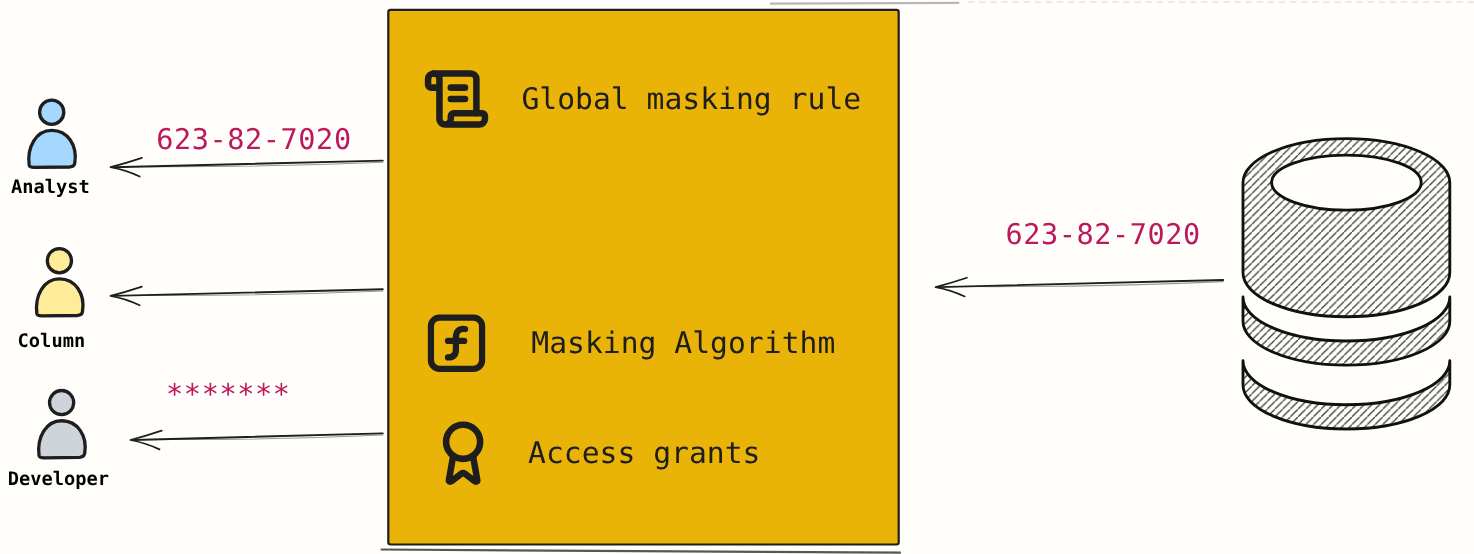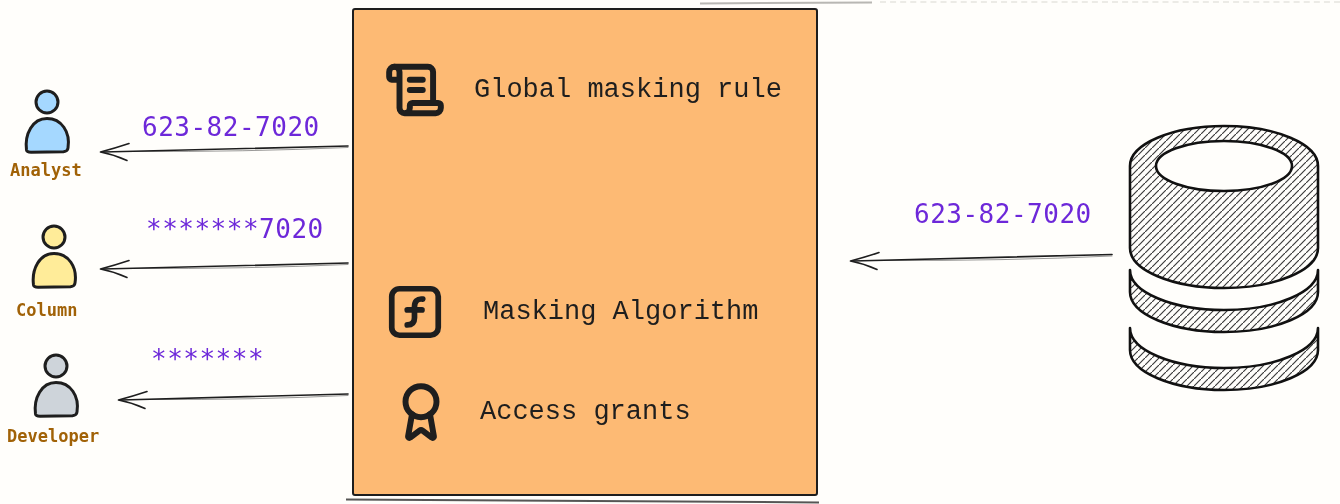--- a/index.html
+++ b/index.html
@@ -9,24 +9,24 @@
 
   
   .stroke-dark { position:absolute; left:700px; top:2px; width:172px; height:2px;
                  background:#9a9894; opacity:.7; transform:rotate(-.25deg); }
   .stroke-dash { position:absolute; left:880px; top:1px; width:460px;
                  border-top:2px dashed #ecebe6; }
 
   
   .person { position:absolute; }
   .person svg { display:block; }
-  .person-label { position:absolute; font-size:17px; font-weight:700; color:#a16207; white-space:nowrap; }
+  .person-label { position:absolute; font-size:17px; font-weight:700; color:#000000; white-space:nowrap; }
 
   
-  .flow-value { position:absolute; font-size:26px; font-weight:500; color:#6d28d9;
+  .flow-value { position:absolute; font-size:26px; font-weight:500; color:#be185d;
                 letter-spacing:.5px; white-space:nowrap; }
 
   
   .arrow { position:absolute; }
   .arrow path { stroke:#1e1e1e; fill:none; stroke-linecap:round; stroke-linejoin:round; }
   .arrow .shaft { stroke-width:1.7; }
   .arrow .shaft2 { stroke-width:1; opacity:.45; }
   .arrow .head { stroke-width:1.6; }
 
   
@@ -77,40 +77,39 @@
     <svg width="50" height="66" viewBox="0 0 50 66">
       <g stroke="#1e1e1e" stroke-width="3" stroke-linejoin="round" style="fill: rgb(206, 212, 218);">
         <circle cx="25" cy="13" r="11"></circle>
         <path d="M4.5,61 C2.5,45 10.5,29.5 25,29.5 C39.5,29.5 48.5,43 46,59 C45.8,61.5 44,62.5 41.5,62.8 L9,63.2 C6.5,63.2 4.8,62.8 4.5,61 Z"></path>
       </g>
     </svg>
   </div>
   <div class="person-label" style="left:7px; top:426px;">Developer</div>
 
   <div class="flow-value" style="left:142px; top:112px;">623-82-7020</div>
-  <div class="flow-value" style="left:146px; top:214px;">*******7020</div>
   <div class="flow-value" style="left:151px; top:344px;">*******</div>
 
   <svg class="arrow" style="left:94px; top:140px;" width="258" height="22" viewBox="0 0 258 22">
     <path class="shaft" d="M254,6 Q140,9 9,12"></path>
     <path class="shaft2" d="M254,7.5 Q150,12 40,11.5"></path>
     <path class="head" d="M35,3.5 Q20,8.5 6.5,12 Q20,14.5 33,20.5"></path>
   </svg>
   <svg class="arrow" style="left:94px; top:257px;" width="258" height="22" viewBox="0 0 258 22">
     <path class="shaft" d="M254,6 Q140,9 9,12"></path>
     <path class="shaft2" d="M254,7.5 Q150,12 40,11.5"></path>
     <path class="head" d="M35,3.5 Q20,8.5 6.5,12 Q20,14.5 33,20.5"></path>
   </svg>
   <svg class="arrow" style="left:112px; top:388px;" width="240" height="22" viewBox="0 0 240 22">
     <path class="shaft" d="M236,6 Q130,9 9,12"></path>
     <path class="shaft2" d="M236,7.5 Q140,12 40,11.5"></path>
     <path class="head" d="M35,3.5 Q20,8.5 6.5,12 Q20,14.5 33,20.5"></path>
   </svg>
 
-  <div class="mask-box" style="background: #fdba74; font-family: Liberation Mono, monospace;">
+  <div class="mask-box" style="background: #eab308;">
 
     <div class="rule-row" style="top:44px;">
       <span class="icon">
         <svg viewBox="0 0 24 24" stroke-width="2.3">
           <path d="M15 12h-5"></path>
             <path d="M15 8h-5"></path>
             <path d="M19 17V5a2 2 0 0 0-2-2H4"></path>
           <path d="M8 21h12a2 2 0 0 0 2-2v-1a1 1 0 0 0-1-1H11a1 1 0 0 0-1 1v1a2 2 0 1 1-4 0V5a2 2 0 1 0-4 0v2a1 1 0 0 0 1 1h3"></path>
         </svg>
       </span>

